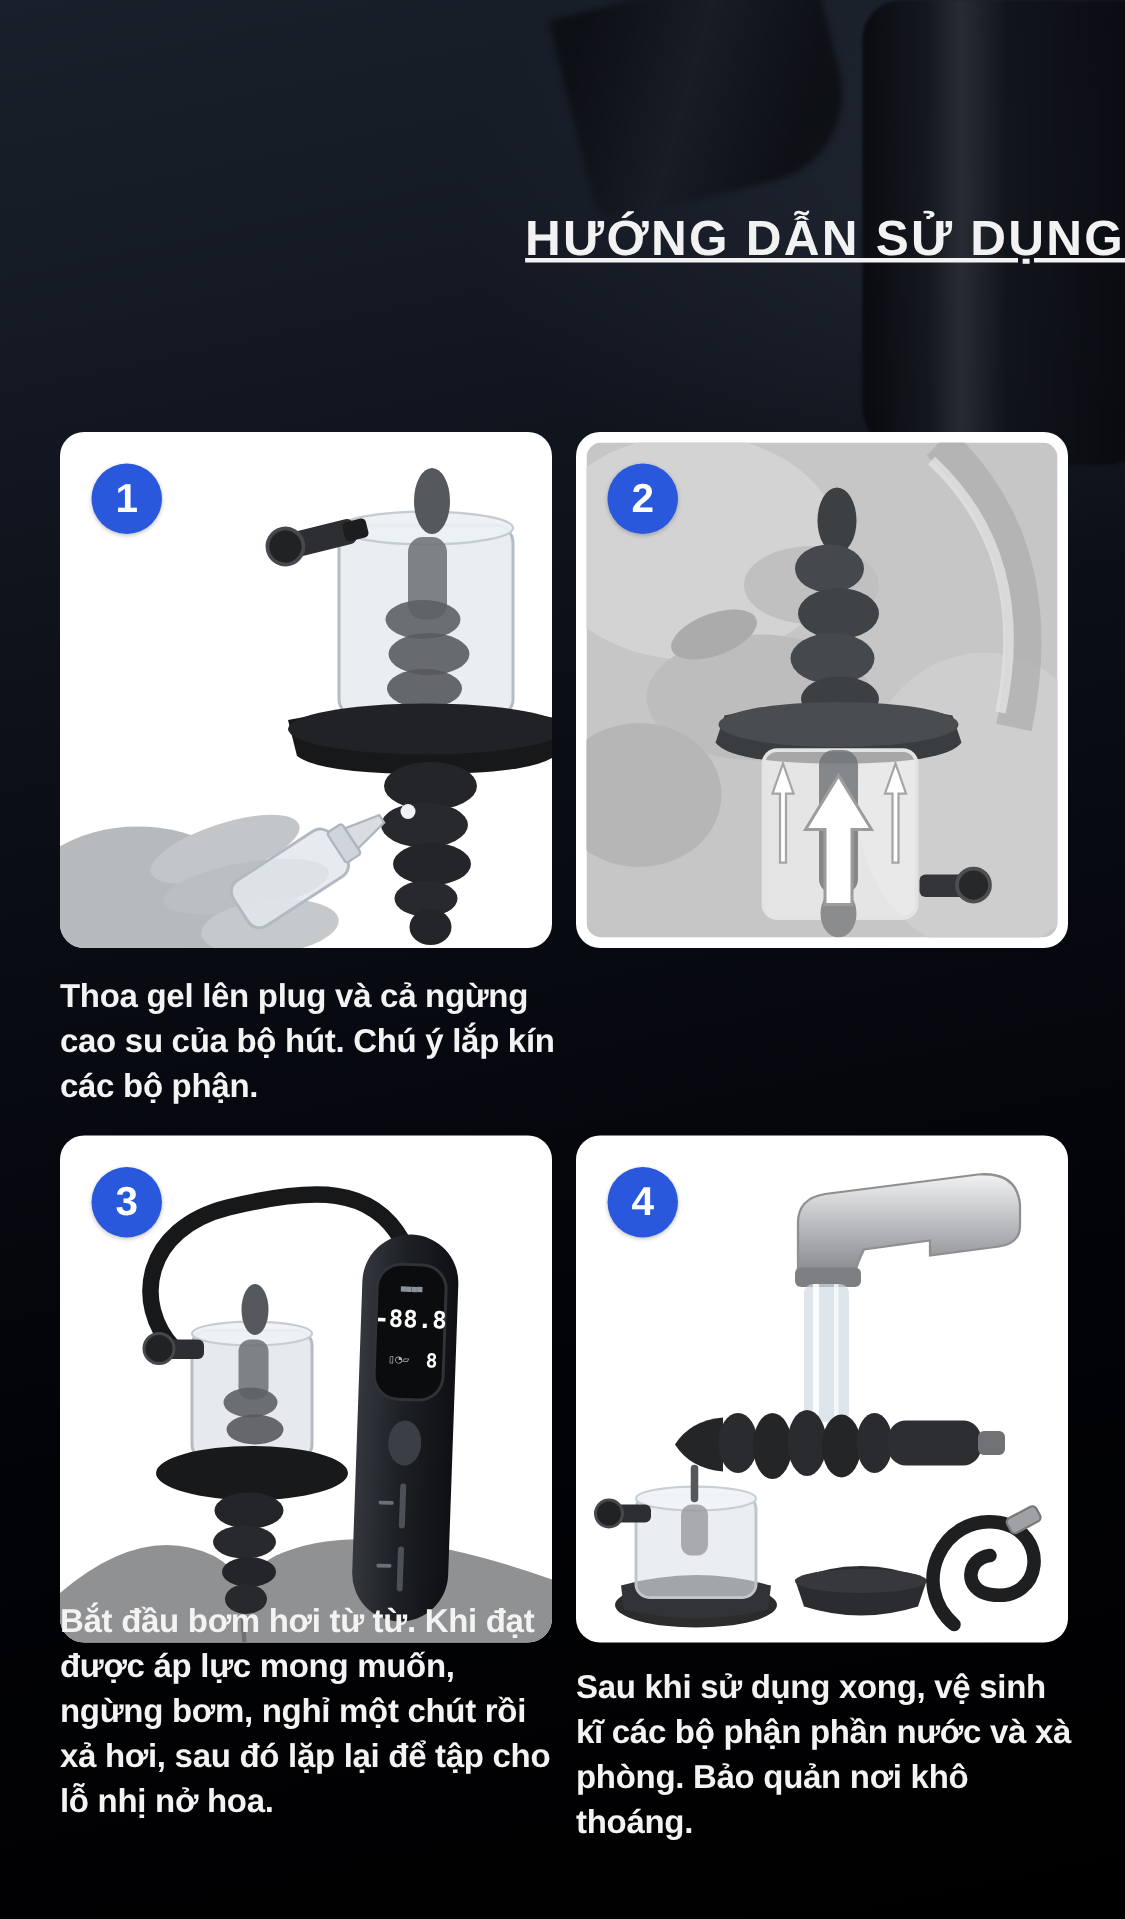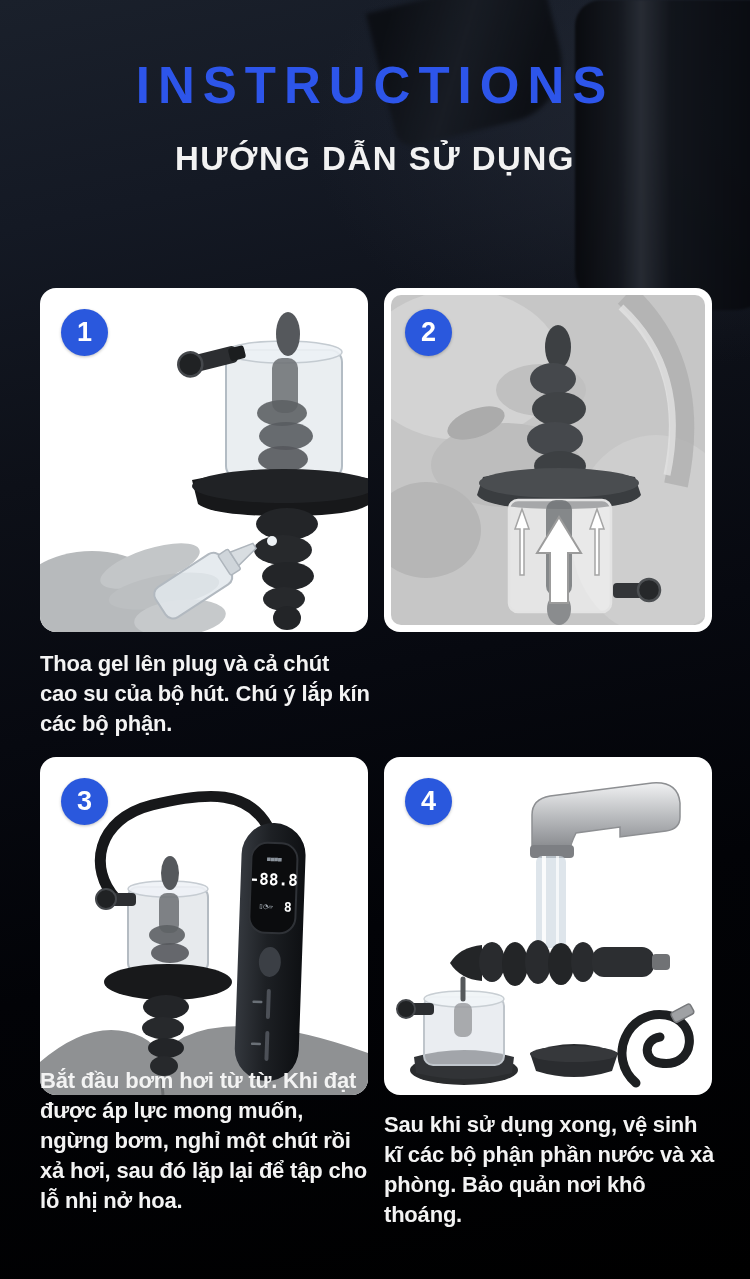--- a/index.html
+++ b/index.html
@@ -34,23 +34,24 @@
   }
 
   .page-title {
     position: absolute; left: 0; top: 56px; width: 100%;
     text-align: center;
     font-size: 51px; font-weight: bold; letter-spacing: 8px;
     color: #2D55EA;
   }
   .page-subtitle {
     position: absolute; left: 0; top: 140px; width: 100%;
-    text-align: center;
+    text-align: right;
     font-size: 33px; font-weight: bold; letter-spacing: 1.5px;
     color: #f2f2f2;
+    text-decoration: underline;
   }
 
   .card {
     position: absolute;
     width: 328px; height: 344px;
     background: #ffffff;
     border-radius: 16px;
     overflow: hidden;
   }
   .card svg.illus { position: absolute; inset: 0; width: 100%; height: 100%; }
@@ -86,21 +87,20 @@
 </head>
 <body>
 
 <div class="page">
 
   <div class="bg-art">
     <div class="bg-clamp"></div>
     <div class="bg-cylinder"></div>
   </div>
 
-  <h1 class="page-title">INSTRUCTIONS</h1>
   <h2 class="page-subtitle">HƯỚNG DẪN SỬ DỤNG</h2>
 
   <div class="card" id="card-1">
     <div class="badge">
       <span>1</span>
     </div>
     <svg class="illus" viewBox="0 0 328 344">
 
       <rect x="186" y="62" width="116" height="128" rx="12" fill="rgba(196,206,216,0.35)" stroke="#b3bcc4" stroke-width="2"></rect>
       <ellipse cx="244" cy="64" rx="58" ry="11" fill="rgba(236,241,245,0.9)" stroke="#c4cbd1" stroke-width="1.5"></ellipse>
@@ -272,17 +272,17 @@
       <path d="M146 296 Q190 278 234 296 L228 314 Q190 326 152 314 Z" fill="#2a2c2f"></path>
       <ellipse cx="190" cy="297" rx="44" ry="8" fill="#36383b"></ellipse>
 
       <path d="M252 326 C222 300 244 252 282 258 C316 264 312 312 276 306 C258 303 260 282 276 280" stroke="#1d1f21" stroke-width="9" fill="none" stroke-linecap="round"></path>
       <g transform="rotate(-28 296 258)">
         <rect x="288" y="252" width="22" height="11" rx="3" fill="#9fa1a4" stroke="#77797c" stroke-width="1.5"></rect>
       </g>
     </svg>
   </div>
 
-  <p class="caption" id="caption-1">Thoa gel lên plug và cả chút cao su của bộ hút. Chú ý lắp kín các bộ phận.</p>
+  <p class="caption" id="caption-1">Thoa gel lên plug và cả ngừng cao su của bộ hút. Chú ý lắp kín các bộ phận.</p>
   <p class="caption" id="caption-3">Bắt đầu bơm hơi từ từ. Khi đạt được áp lực mong muốn, ngừng bơm, nghỉ một chút rồi xả hơi, sau đó lặp lại để tập cho lỗ nhị nở hoa.</p>
   <p class="caption" id="caption-4">Sau khi sử dụng xong, vệ sinh kĩ các bộ phận phần nước và xà phòng. Bảo quản nơi khô thoáng.</p>
 
 </div>
 
 </body></html>

